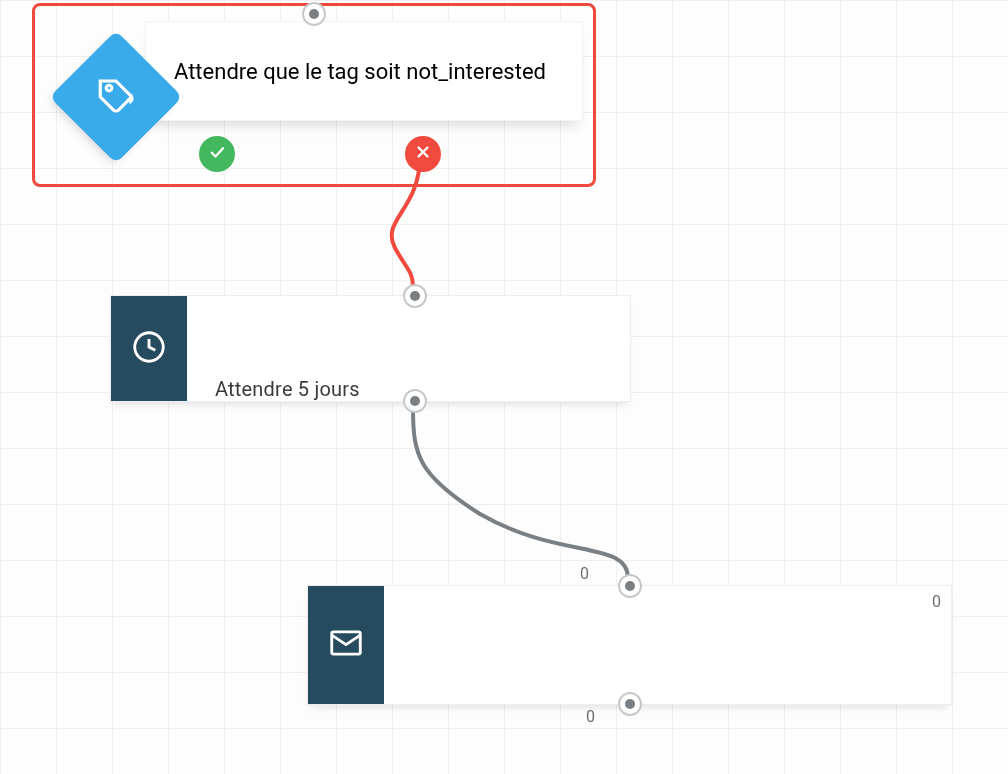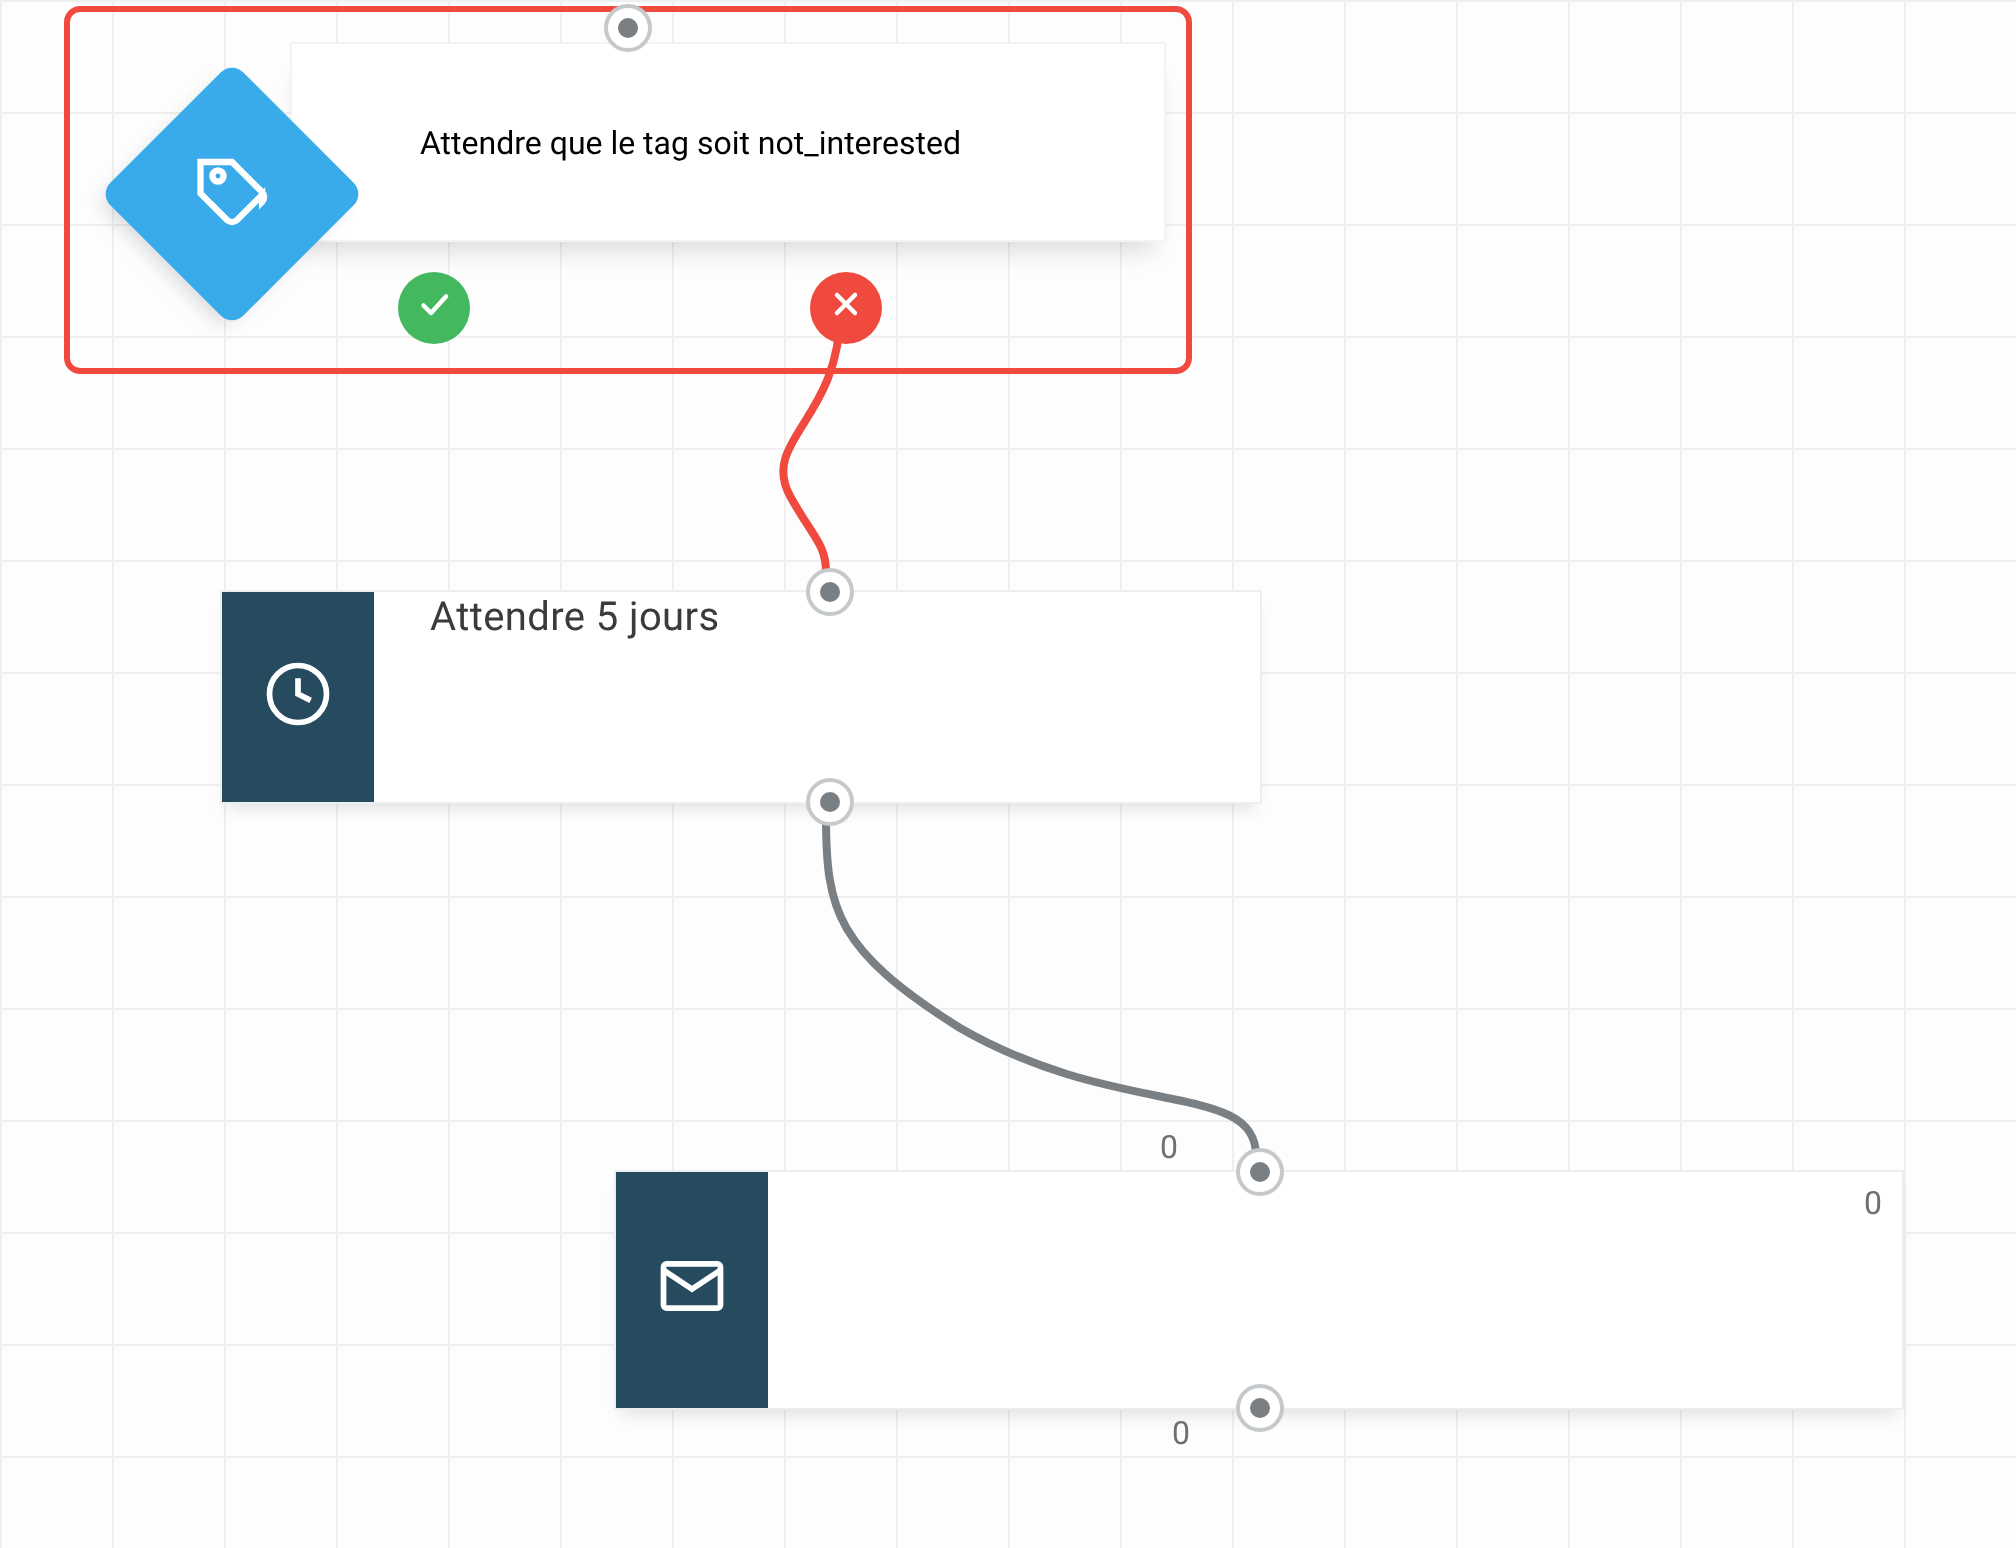--- a/index.html
+++ b/index.html
@@ -65,21 +65,21 @@
   .condition-card {
     background: #fff;
     height: 100px;
     display: flex;
     align-items: center;
     padding: 0 28px;
     box-shadow: 0 10px 12px -6px rgba(0,0,0,0.14);
     border: 1px solid #f3f3f3;
     box-sizing: border-box;
   }
-  .condition-card .label { font-size: 16px; margin-left: 36px; }
+  .condition-card .label { font-size: 22px; }
 
   .diamond {
     position: absolute;
     width: 94px;
     height: 94px;
     background: #3aabea;
     transform: rotate(45deg);
     border-radius: 8px;
     box-shadow: 0 6px 10px -3px rgba(0,0,0,0.15);
     display: flex;
@@ -126,21 +126,21 @@
   .badge-no  { background: #ef4a3d; }
   .badge svg { width: 18px; height: 18px; }
 
   
   .wait {
     display: flex;
     align-items: stretch;
     height: 105px;
   }
   .wait .icon-box { width: 76px; }
-  .wait .body { flex: 1; display: flex; align-items: flex-start; padding: 0 28px; }
+  .wait .body { flex: 1; display: flex; align-items: flex-end; padding: 0 28px; }
 
   
   .msg {
     display: flex;
     align-items: stretch;
     height: 118px;
   }
   .msg .icon-box { width: 76px; }
   .msg .body { flex: 1; display: flex; align-items: center; padding: 0 26px; position: relative; }
   .counter {

